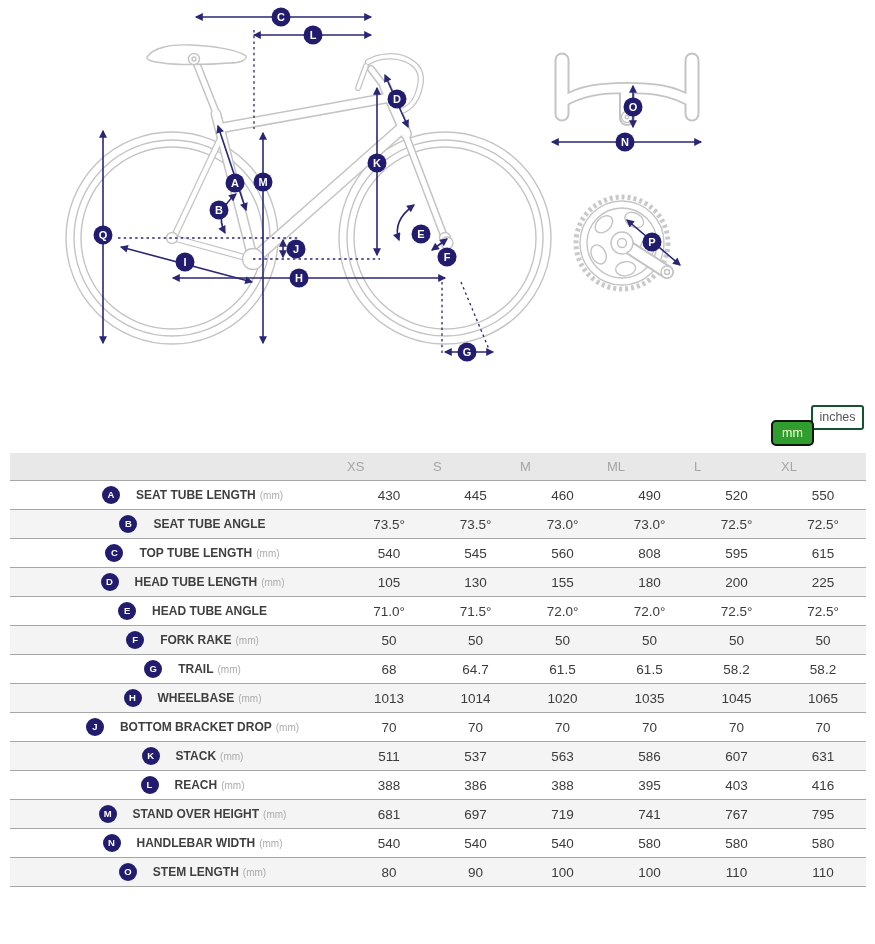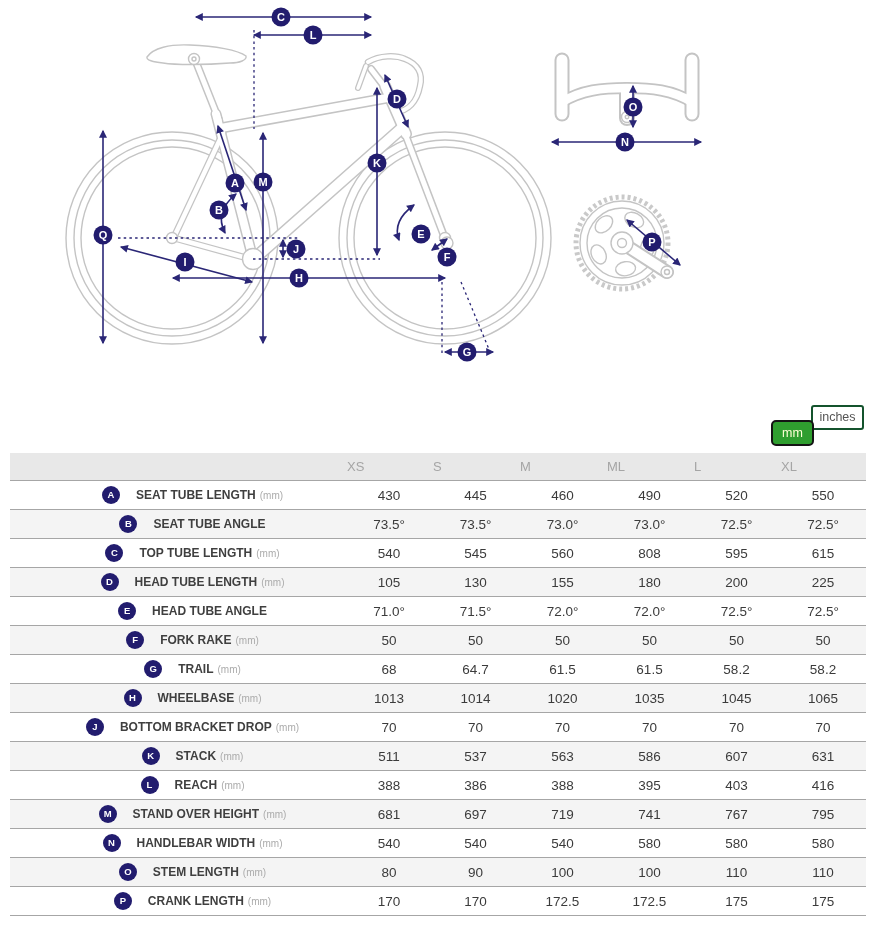--- a/index.html
+++ b/index.html
@@ -385,24 +385,15 @@
         </tr>
         <tr>
           <td class="lab"><span class="badge" style="background: rgb(34, 28, 110);">O</span><span class="lab-text">STEM LENGTH</span><span class="lab-unit">(mm)</span></td>
           <td>80</td>
           <td>90</td>
           <td>100</td>
           <td>100</td>
           <td>110</td>
           <td>110</td>
         </tr>
-        <tr>
-          <td class="lab"><span class="badge" style="background: rgb(34, 28, 110);">P</span><span class="lab-text">CRANK LENGTH</span><span class="lab-unit">(mm)</span></td>
-          <td>170</td>
-          <td>170</td>
-          <td>172.5</td>
-          <td>172.5</td>
-          <td>175</td>
-          <td>175</td>
-        </tr>
       </tbody>
   </table>
 </div>
 
 </body></html>

